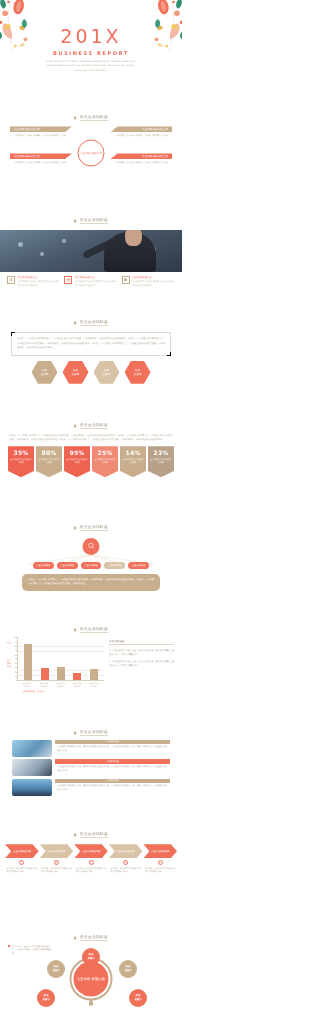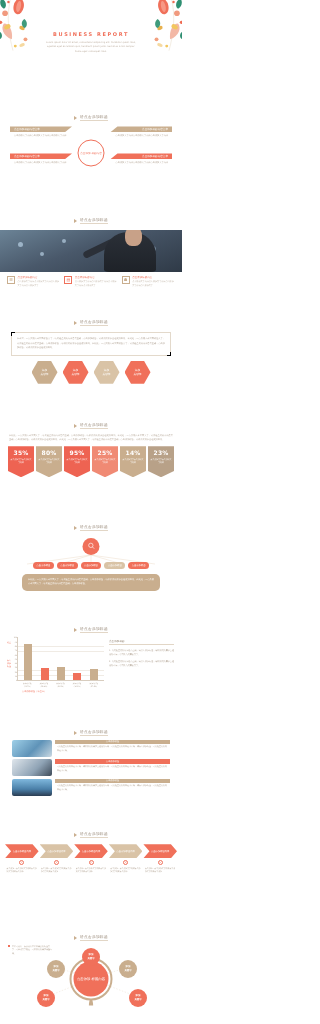--- a/index.html
+++ b/index.html
@@ -170,20 +170,21 @@
       <path d="M10 8 C18 12 20 22 14 26 C6 22 6 12 10 8Z" fill="#2f8f72"></path>
       <path d="M50 44 C56 48 56 58 50 60 C44 56 44 48 50 44Z" fill="#3f9b7c"></path>
       <circle cx="8" cy="50" r="3" fill="#ef6b52"></circle>
       <circle cx="52" cy="80" r="3.4" fill="#f2a07f"></circle>
       <circle cx="34" cy="92" r="2.6" fill="#f2c75f"></circle>
       <circle cx="22" cy="14" r="2.2" fill="#ef6b52"></circle>
       <ellipse cx="46" cy="90" rx="5" ry="3" fill="#f6d9a0" transform="rotate(-20 46 90)"></ellipse>
       <path d="M6 66 C12 70 12 78 6 80 C2 76 2 70 6 66Z" fill="#2f8f72"></path>
     </svg>
     <div class="t-main">
+      <div class="t-year">201X</div>
       <div class="t-sub">BUSINESS REPORT</div>
       <div class="t-desc">Lorem ipsum dolor sit amet, consectetur adipiscing elit. Curabitur quam risus, egestas eget accumsan quis, hendrerit ipsum justo. Sed at ex a nisi semper. Fusce eget consequat risus.</div>
     </div>
   </div>
 
   <div class="slide">
     <div class="sec-head">
       <span class="sec-bullet"></span>
       <span class="sec-title">请点击添加标题</span>
     </div>

